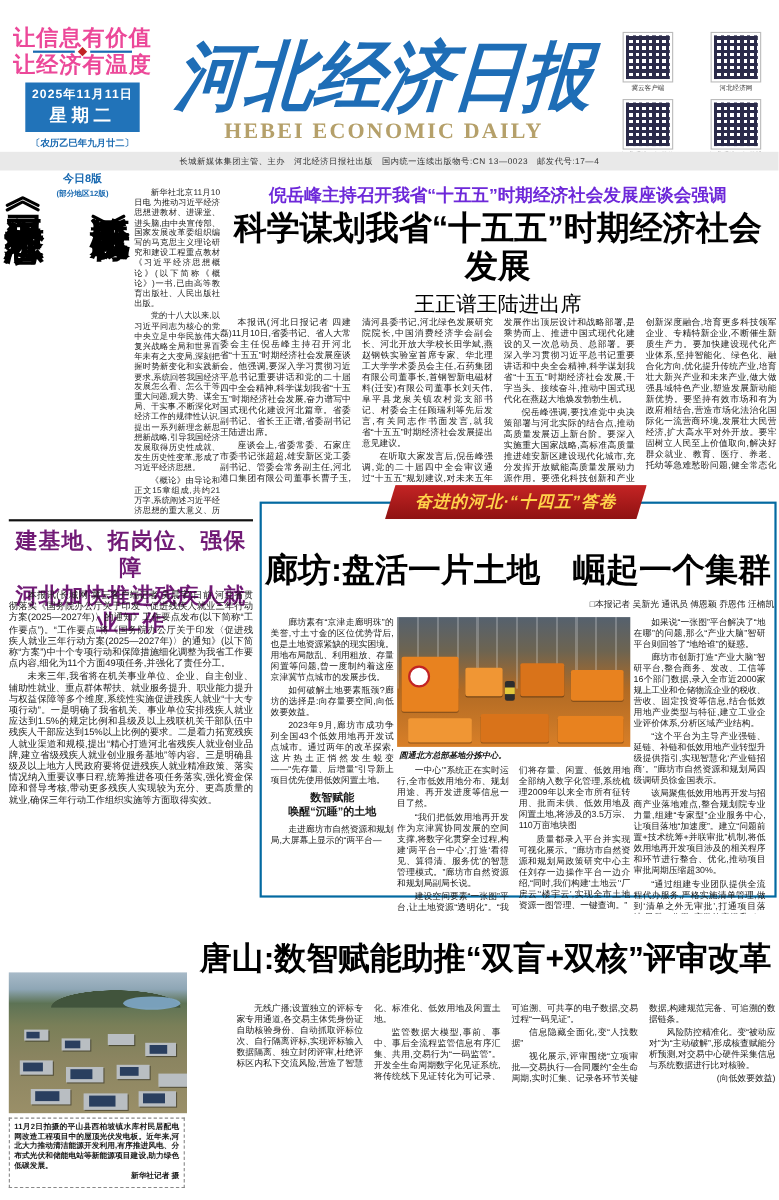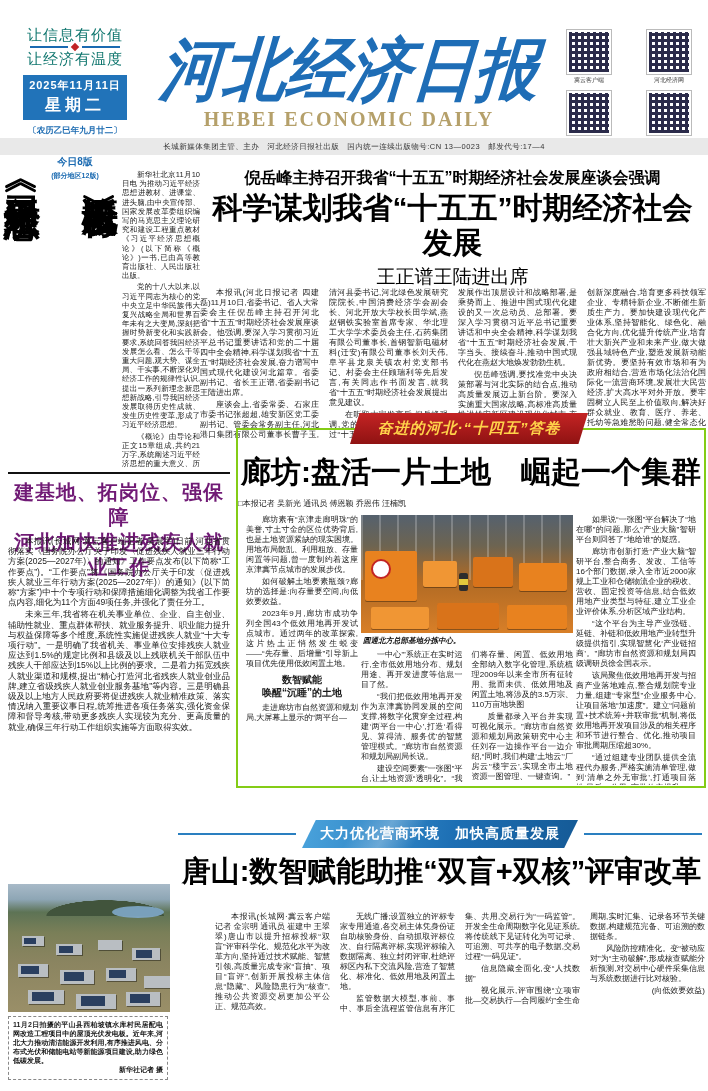--- a/index.html
+++ b/index.html
@@ -3,21 +3,21 @@
 <meta charset="utf-8">
 <style>
   html,body{margin:0;padding:0;background:#fff}
   #page{position:relative;width:708px;height:1091px;background:#fff;overflow:hidden;
         font-family:"Liberation Sans","DejaVu Sans",sans-serif;color:#1a1a1a}
   .abs{position:absolute}
   .jus{text-align:justify;text-justify:inter-character;overflow:hidden}
   .ind p{margin:0 0 2px 0;text-indent:2em}
   
   #infobox{left:10px;top:26px;width:130px;text-align:center}
-  .slogan{color:#0f766e;font-weight:normal;font-size:15px;line-height:18px;letter-spacing:1px}
+  .slogan{color:#ec4899;font-weight:bold;font-size:20px;line-height:18px;letter-spacing:1px}
   .slog-div{display:flex;align-items:center;justify-content:center;height:6px}
   .slog-div .ln{width:38px;height:2px;background:#1a6ab1}
   .slog-div .dia{width:6px;height:6px;background:#c22424;transform:rotate(45deg);margin:0 4px}
   #datebox{margin:7px auto 0;width:104px;background:#2173b9;color:#fff;padding:3px 0 4px}
   #datebox .d1{font-size:11px;font-weight:bold;letter-spacing:1px}
   #datebox .d2{font-size:16px;font-weight:bold;letter-spacing:4px;margin-top:2px}
   .mh-small{color:#1a6ab1;font-weight:bold}
   #title{left:146px;top:28px;width:406px;height:84px;text-align:center;
          font-family:"Liberation Serif","DejaVu Serif",serif;font-weight:900;font-style:italic;
          font-size:63px;line-height:84px;color:#1e6db6;letter-spacing:0px;white-space:nowrap;
@@ -36,33 +36,33 @@
   #vtitle{left:4px;top:168px;width:114px;height:300px;display:flex;justify-content:space-between}
   .vcol{writing-mode:vertical-rl;text-orientation:mixed;font-weight:900;font-size:36px;
         line-height:1;letter-spacing:1px;color:#000}
   #gl-body{left:122px;top:170px;width:78px;height:298px;font-size:7.5px;line-height:9.2px}
   .hr-black{background:#111;height:2px}
   
   #emp-head{left:8px;top:480px;width:222px;text-align:center;font-family:"Liberation Serif","DejaVu Serif",serif;
             font-weight:900;font-size:20px;line-height:25px;letter-spacing:1px;color:#701a75}
   #emp-body{left:8px;top:536px;width:222px;height:344px;font-size:8.5px;line-height:10.2px}
   
-  #mt-kicker{left:200px;top:168px;width:505px;text-align:center;font-weight:bold;font-size:16px;color:#000000}
+  #mt-kicker{left:200px;top:168px;width:505px;text-align:center;font-weight:bold;font-size:16px;color:#6d28d9}
   #mt-head{left:198px;top:190px;width:509px;text-align:center;font-weight:900;font-size:30px;line-height:35px;color:#000}
   #mt-sub{left:200px;top:264px;width:505px;text-align:center;font-weight:normal;font-size:19px;color:#000}
   #mt-body{left:200px;top:288px;width:506px;height:152px;column-count:4;column-gap:10px;
            font-size:8px;line-height:10px}
   
-  #feat{left:236px;top:428px;width:466px;height:356px;border:2px solid #84cc16}
+  #feat{left:236px;top:456px;width:466px;height:356px;border:2px solid #0369a1}
   #feat-banner{position:absolute;left:112px;top:-17px;width:238px;height:31px;
                background:linear-gradient(180deg,#c42424,#8f1212);clip-path:polygon(4% 0,100% 0,96% 100%,0 100%);
                display:flex;align-items:center;justify-content:center}
   #feat-banner span{color:#ffd24a;font-weight:900;font-style:italic;font-size:15px;letter-spacing:1px}
-  #feat-head{margin-top:22px;text-align:center;font-weight:900;font-size:30px;color:#000}
-  #feat-byline{text-align:left;font-size:8px;margin-top:5px;color:#222}
+  #feat-head{margin-top:40px;text-align:center;font-weight:900;font-size:30px;color:#000}
+  #feat-byline{text-align:right;font-size:8px;margin-top:5px;color:#222}
   #feat-flex{display:flex;justify-content:space-between;padding:6px 8px 0 8px;height:276px;box-sizing:border-box}
   .fcol1{width:112px;font-size:8px;line-height:10px}
   .fmid{width:212px}
   .fcol4{width:120px;font-size:8px;line-height:10px}
   #lf-photo{position:relative;width:212px;height:118px;overflow:hidden;
             background:linear-gradient(180deg,#55616e 0%,#6d6451 26%,#b06a24 55%,#d87f28 100%)}
   #lf-photo .streaks{position:absolute;inset:0 0 45% 0;
             background:repeating-linear-gradient(90deg,rgba(255,255,255,.22) 0 2px,transparent 2px 18px)}
   .wbox{position:absolute;background:#e8821f;border-radius:2px;box-shadow:0 1px 0 rgba(0,0,0,.35)}
   .wbox.b2{background:#f09634}.wbox.b3{background:#d9731a}
@@ -221,28 +221,22 @@
         <p>如果说“一张图”平台解决了“地在哪”的问题,那么“产业大脑”智研平台则回答了“地给谁”的疑惑。</p>
         <p>廊坊市创新打造“产业大脑”智研平台,整合商务、发改、工信等16个部门数据,录入全市近2000家规上工业和仓储物流企业的税收、营收、固定投资等信息,结合低效用地产业类型与特征,建立工业企业评价体系,分析区域产业结构。</p>
         <p>“这个平台为主导产业强链、延链、补链和低效用地产业转型升级提供指引,实现智慧化‘产业链招商’。”廊坊市自然资源和规划局四级调研员徐金国表示。</p>
         <p>该局聚焦低效用地再开发与招商产业落地难点,整合规划院专业力量,组建“专家型”企业服务中心,让项目落地“加速度”。建立“问题前置+技术统筹+并联审批”机制,将低效用地再开发项目涉及的相关程序和环节进行整合、优化,推动项目审批周期压缩超30%。</p>
         <p>“通过组建专业团队提供全流程代办服务,严格实施清单管理,做到‘清单之外无审批’,打通项目落地‘最后一公里’,审批效率提升40%以上,实现项目‘拿地即开工’。”廊坊市城乡规划设计院院长表示。</p>
 
       </div>
     </div>
   </div>
 
-  <div class="abs" id="bluebar">
-    <div class="ln"></div>
-    <div id="blueribbon">大力优化营商环境　加快高质量发展</div>
-    <div class="ln"></div>
-  </div>
   <div class="abs" id="ts-head">唐山:数智赋能助推“双盲+双核”评审改革</div>
   <div class="abs jus ind" id="ts-body">
-    <p>本报讯(长城网·冀云客户端记者 金宗明 通讯员 崔建中 王翠翠)唐山市以提升招标投标“双盲”评审科学化、规范化水平为改革方向,坚持通过技术赋能、智慧引领,高质量完成专家“盲抽”、项目“盲评”,创新开展投标主体信息“隐藏”、风险隐患行为“核查”,推动公共资源交易更加公平公正、规范高效。</p>
     <p>无线广播;设置独立的评标专家专用通道,各交易主体凭身份证自助核验身份、自动抓取评标位次、自行隔离评标,实现评标输入数据隔离、独立封闭评审,杜绝评标区内私下交流风险,营造了智慧化、标准化、低效用地及闲置土地。</p>
     <p>监管数据大模型,事前、事中、事后全流程监管信息有序汇集、共用,交易行为“一码监管”。开发全生命周期数字化见证系统,将传统线下见证转化为可记录、可追溯、可共享的电子数据,交易过程“一码见证”。</p>
     <p>信息隐藏全面化,变“人找数据”</p>
     <p>视化展示,评审围绕“立项审批—交易执行—合同履约”全生命周期,实时汇集、记录各环节关键数据,构建规范完备、可追溯的数据链条。</p>
     <p>风险防控精准化。变“被动应对”为“主动破解”,形成核查赋能分析预测,对交易中心硬件采集信息与系统数据进行比对核验。</p>
     <div class="turnmark">(向低效要效益)</div>
   </div>
 
   <div id="vil-photo">
     <div class="hill"></div>

